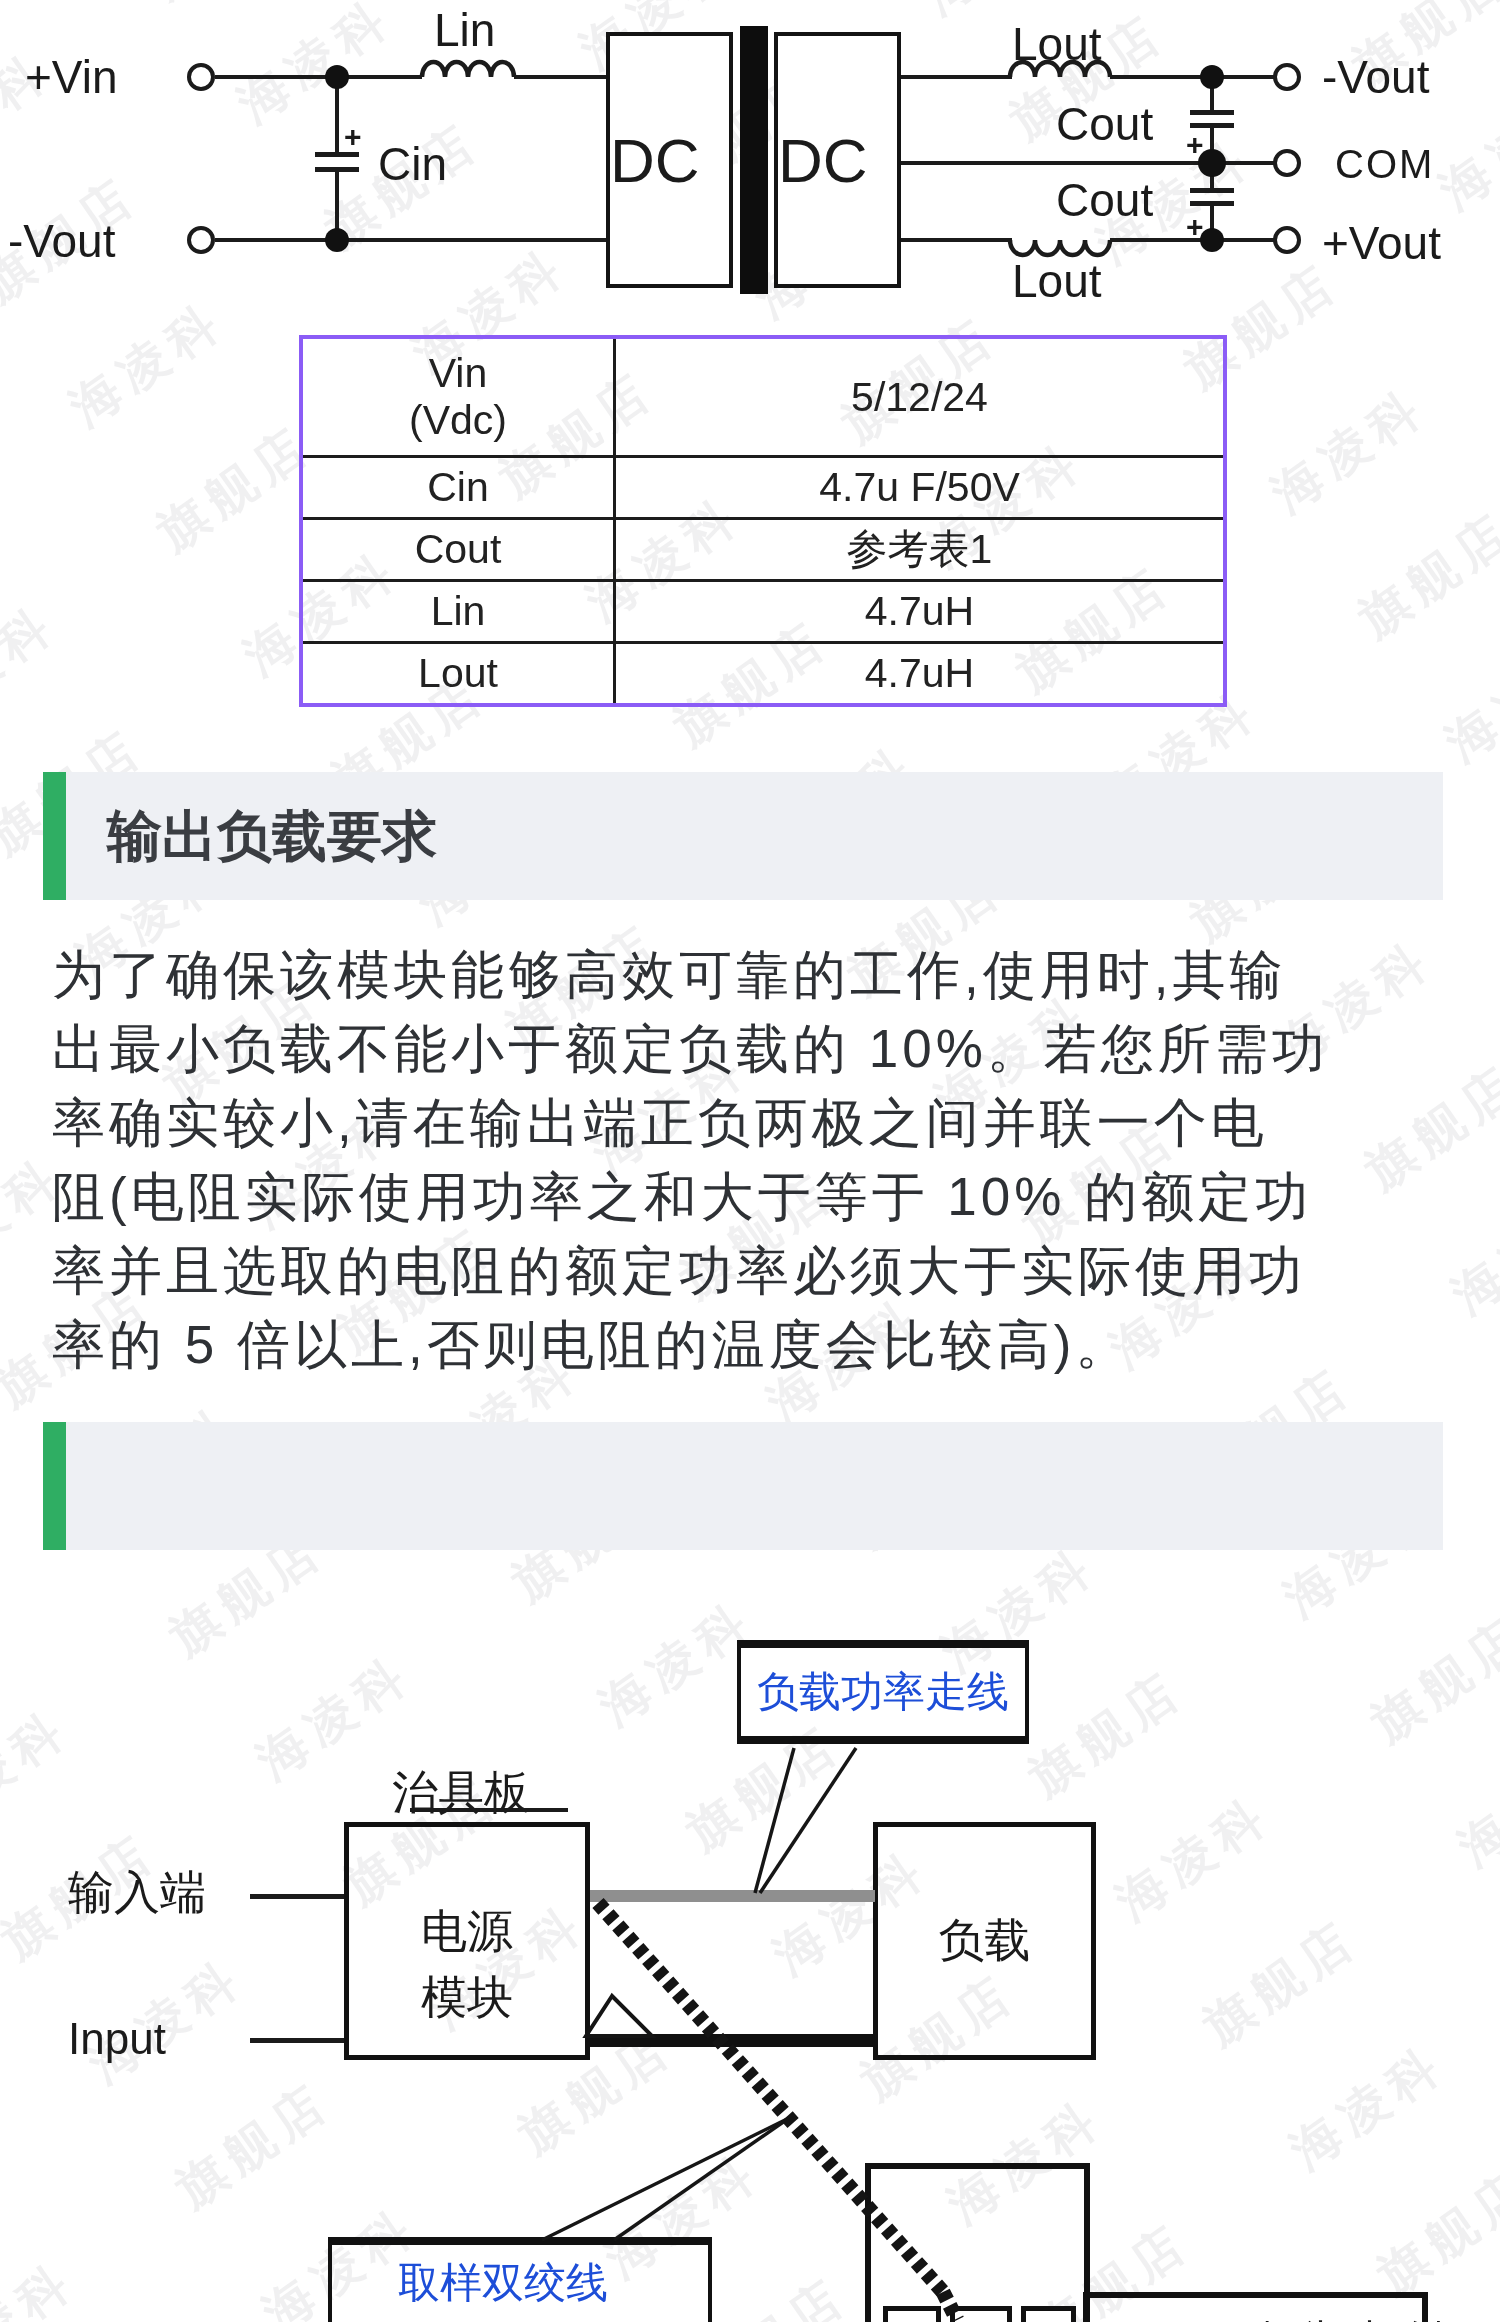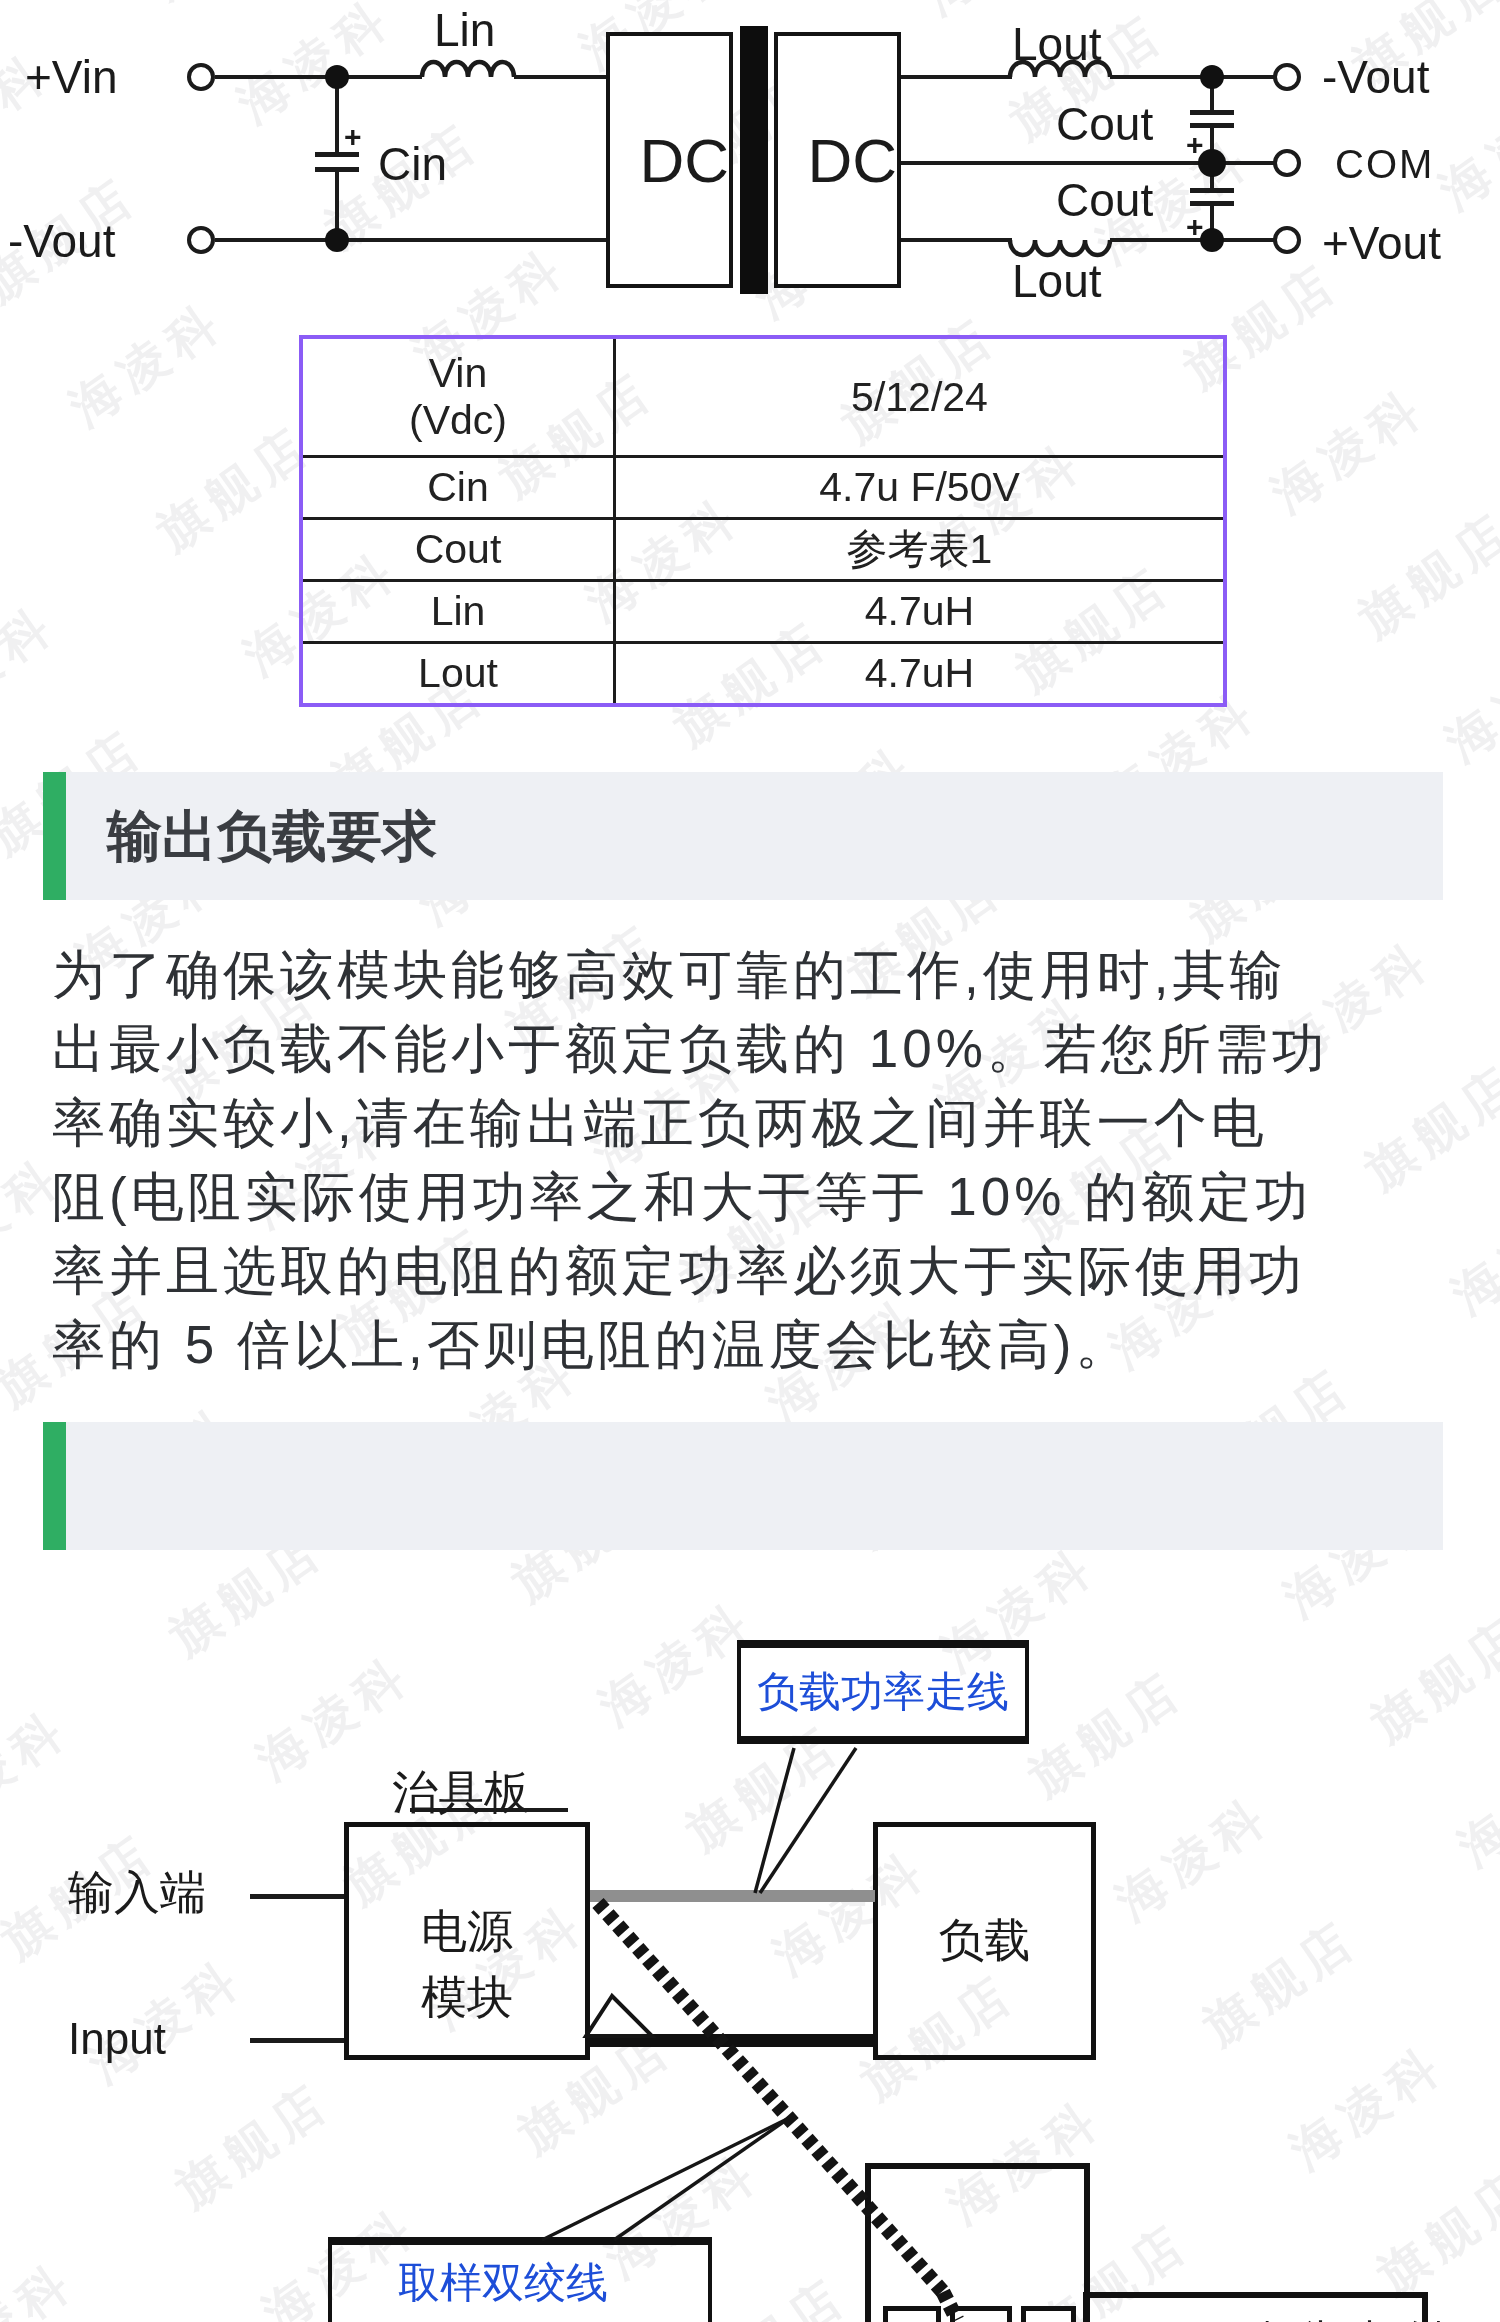--- a/index.html
+++ b/index.html
@@ -15,21 +15,21 @@
   
   .wire{position:absolute;background:#1b1b1b;}
   .clbl{position:absolute;font-size:46px;font-weight:500;color:#1b1b1b;
         transform:translateY(-50%);white-space:nowrap;z-index:2;}
   .term{position:absolute;width:28px;height:28px;border:4px solid #1b1b1b;border-radius:50%;
         background:#fff;box-sizing:border-box;z-index:2;}
   .dot{position:absolute;width:24px;height:24px;border-radius:50%;background:#111;z-index:2;}
   .plate{position:absolute;width:44px;height:5px;background:#1b1b1b;z-index:2;}
   .plus{position:absolute;font-size:30px;font-weight:700;color:#1b1b1b;z-index:2;line-height:1;}
   .dcbox{position:absolute;width:127px;height:256px;border:4px solid #141414;background:#fff;
-         box-sizing:border-box;display:flex;align-items:center;justify-content:flex-end;
+         box-sizing:border-box;display:flex;align-items:center;justify-content:flex-start;
          font-size:62px;font-weight:500;z-index:1;}
   #line-layer{position:absolute;left:0;top:0;z-index:5;pointer-events:none;}
   
   #params-table{position:absolute;left:299px;top:335px;width:928px;border-collapse:collapse;
                 z-index:2;background:transparent;}
   #params-table td{border:3px solid #1c1c1c;text-align:center;vertical-align:middle;
                    font-size:41px;font-weight:500;color:#222;padding:0;}
   #params-table tr:nth-child(1) td{height:116px;}
   #params-table tr:nth-child(n+2) td{height:59px;}
   #params-table td.pcol{width:310px;}

